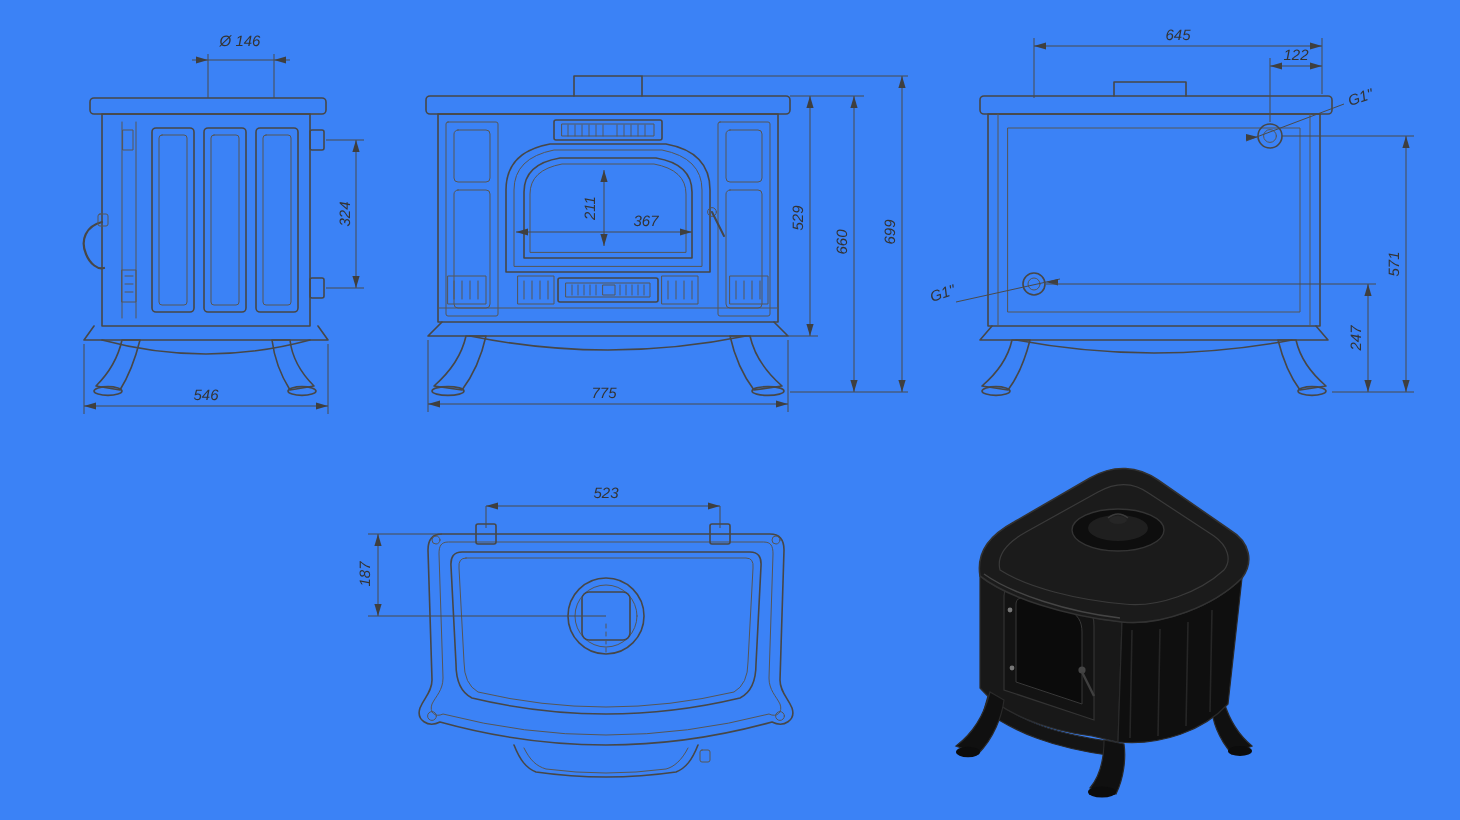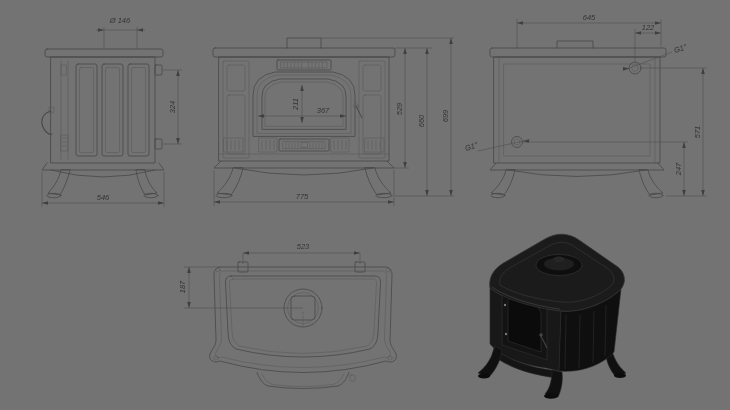--- a/index.html
+++ b/index.html
@@ -1,16 +1,16 @@
 <!DOCTYPE html>
 <html><head>
 <meta charset="utf-8">
 <style>
   html,body{margin:0;padding:0;background:#ffffff;}
-  .sheet{position:relative;width:730px;height:410px;background:#737373;overflow:hidden;
+  .sheet{position:relative;width:730px;height:410px;background:#3b82f6;overflow:hidden;
          font-family:"Liberation Sans",sans-serif;}
   .sheet svg{position:absolute;overflow:visible;}
   .ln{fill:none;stroke:#474747;stroke-width:.8;stroke-linejoin:round;stroke-linecap:round;}
   .ln2{fill:none;stroke:#565656;stroke-width:.5;stroke-linejoin:round;stroke-linecap:round;}
   .dim{fill:none;stroke:#4a4a4a;stroke-width:.5;}
   .arr{fill:#3f3f3f;stroke:none;}
   .t{font:italic 7.5px "Liberation Sans",sans-serif;fill:#333333;}
 </style>
 </head>
 <body>

